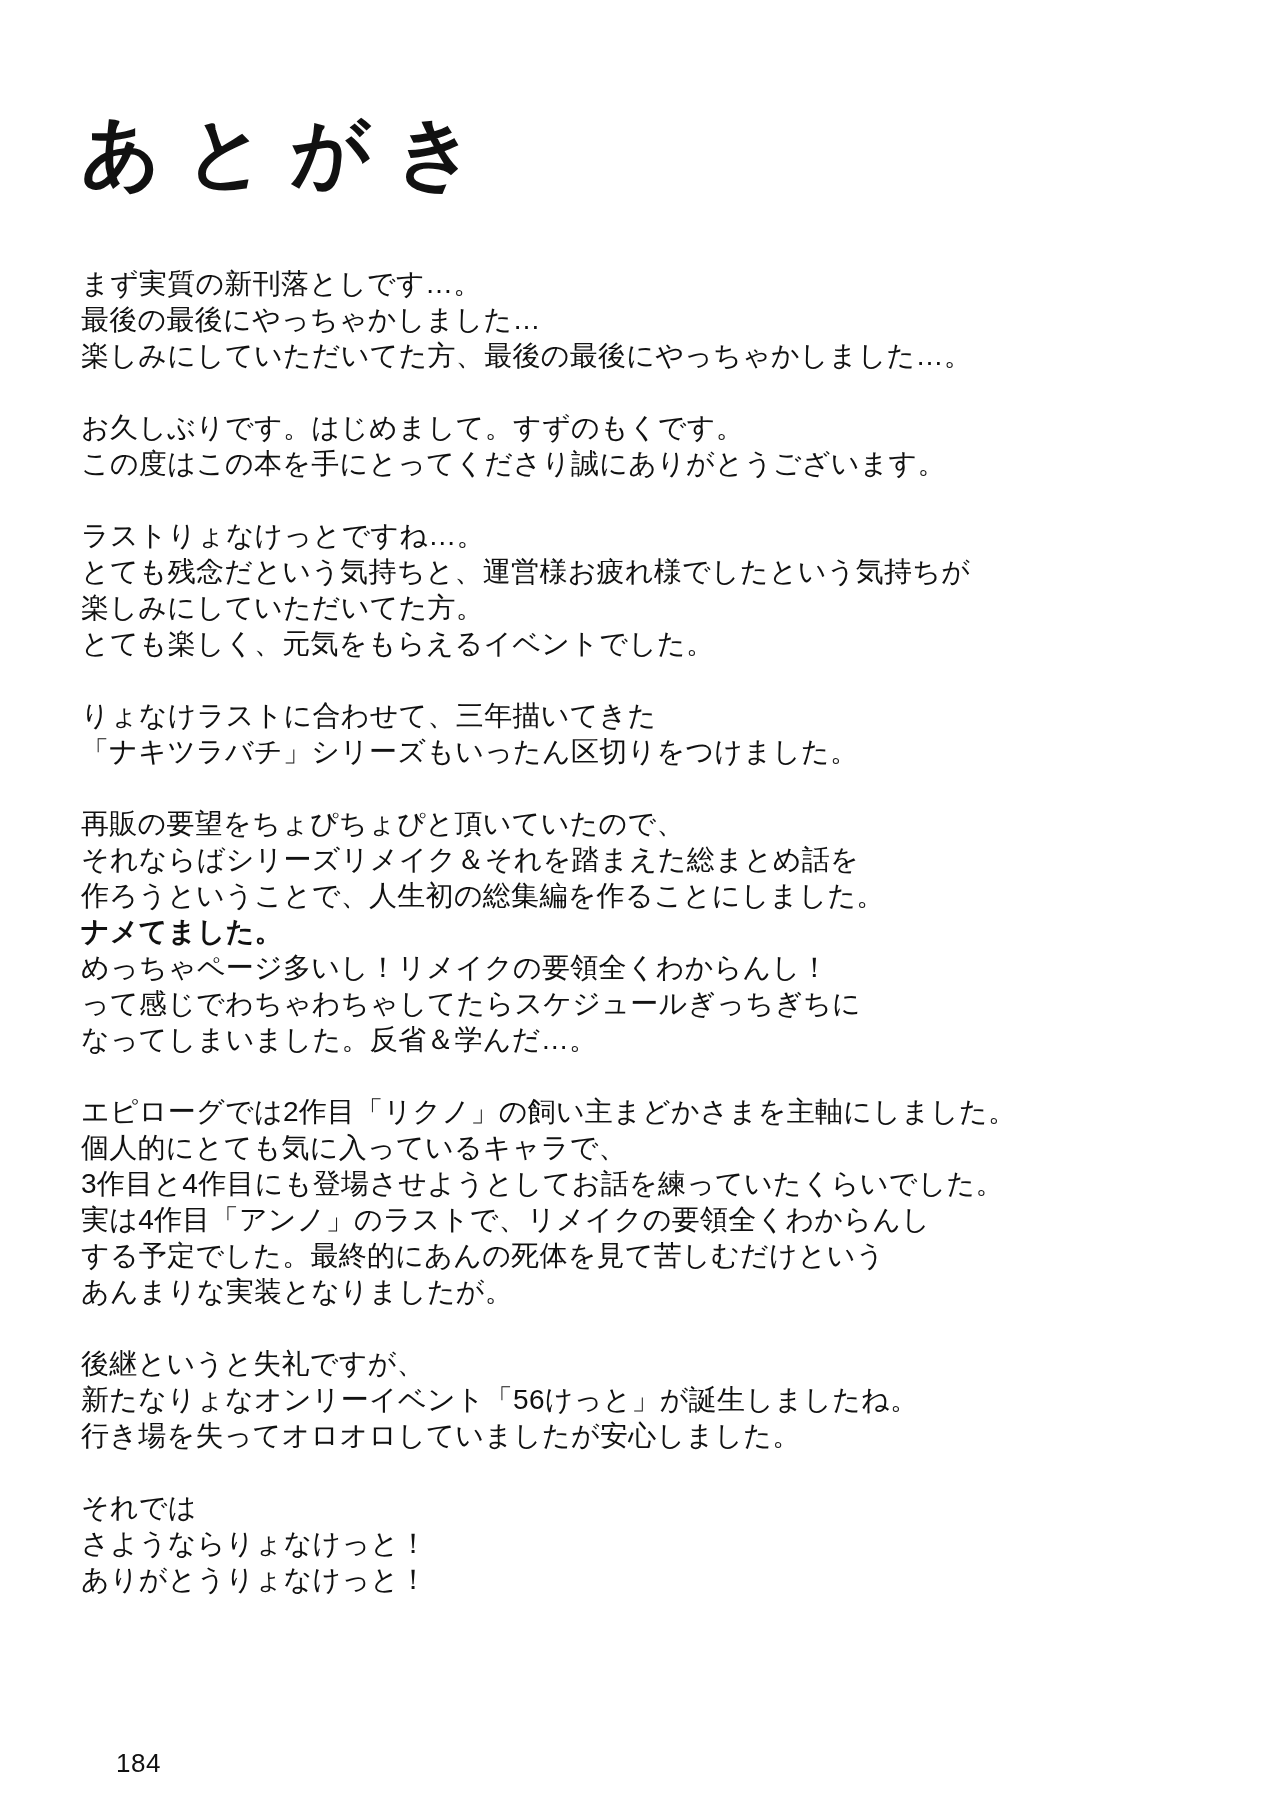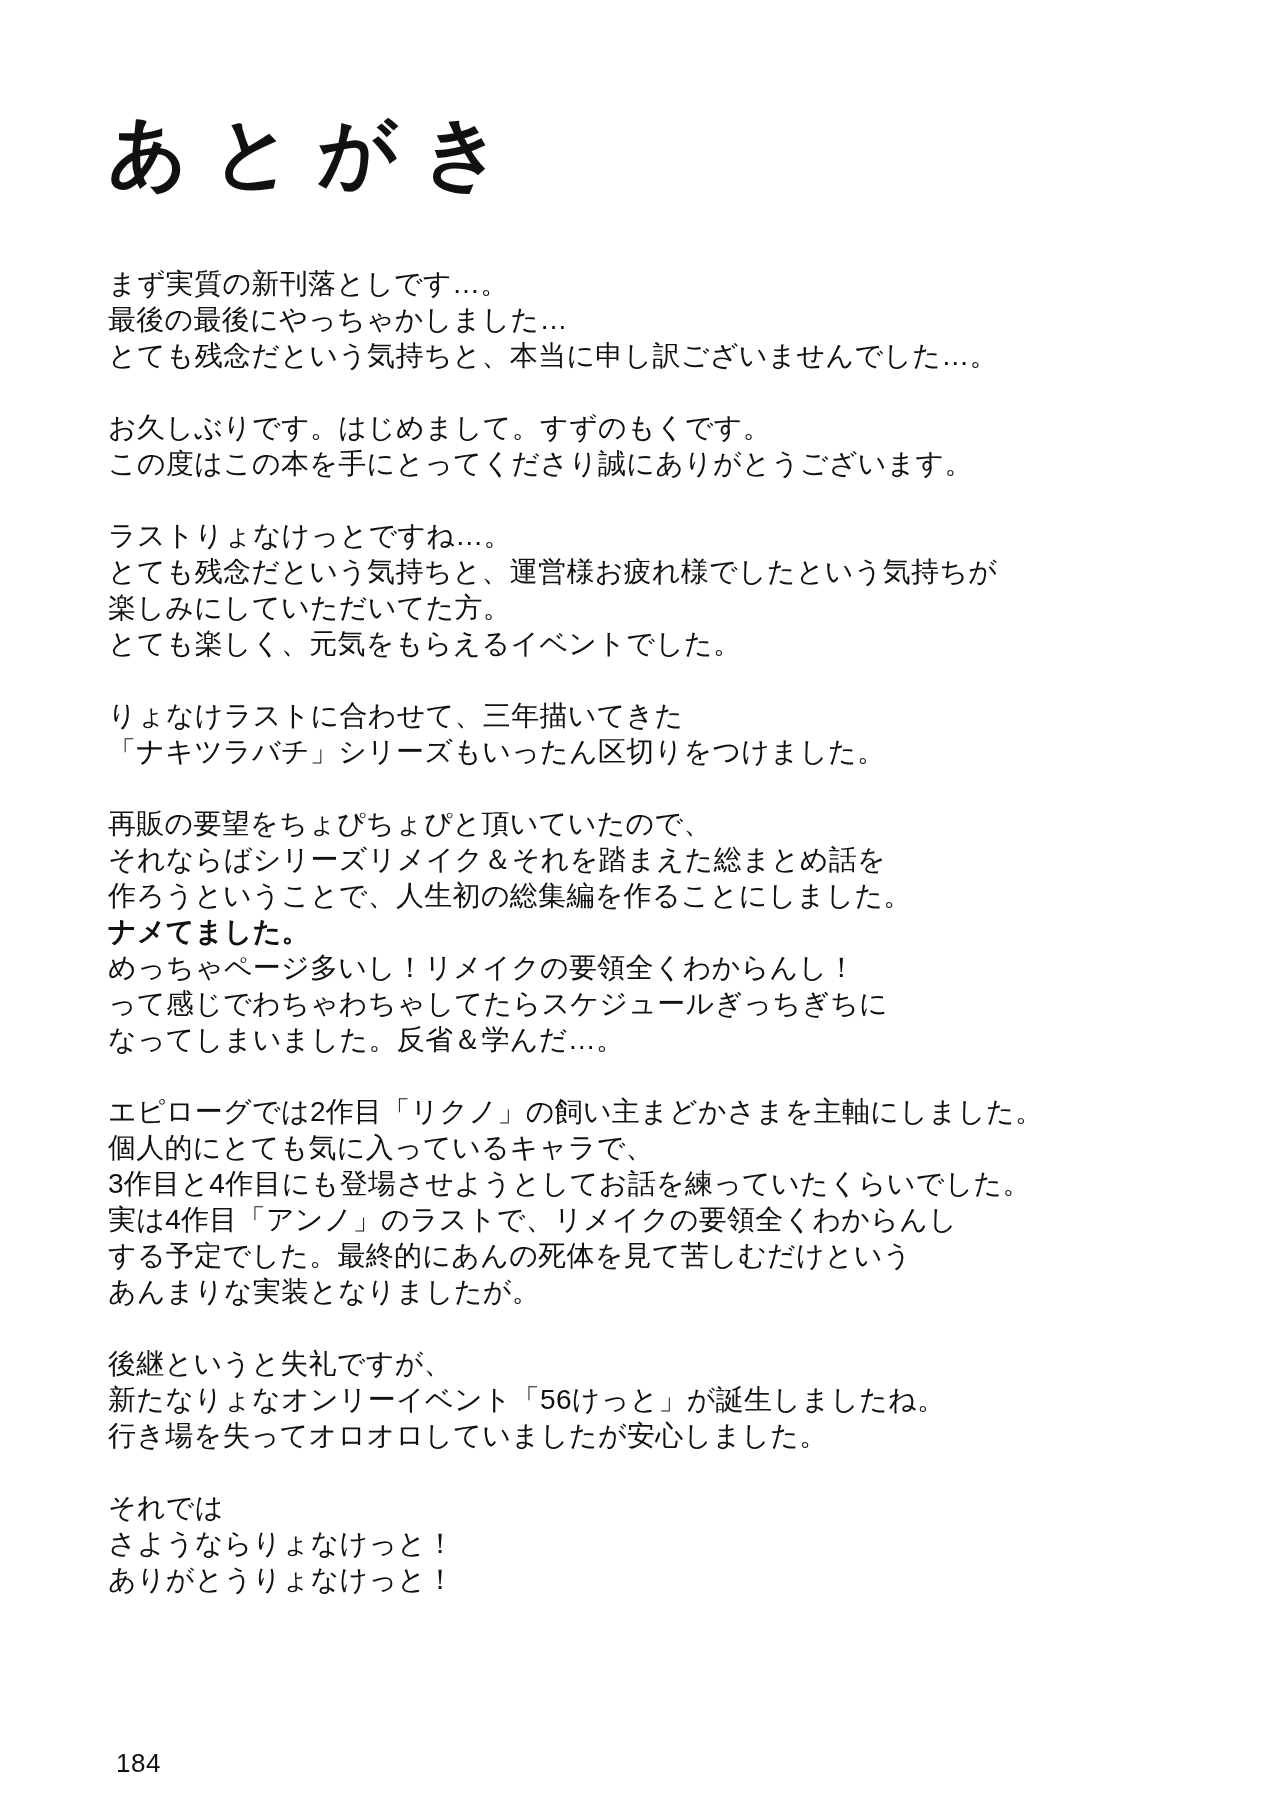--- a/index.html
+++ b/index.html
@@ -14,21 +14,21 @@
     color: #111111;
     font-family: "Liberation Sans", "DejaVu Sans", sans-serif;
     overflow: hidden;
   }
   .page {
     position: absolute;
     top: 0; left: 0;
     width: 1280px;
     height: 1807px;
     box-sizing: border-box;
-    padding: 112px 70px 0 108px;
+    padding: 112px 70px 0 81px;
   }
   .page-title {
     font-family: "Liberation Serif", "DejaVu Serif", serif;
     font-weight: 600;
     font-size: 78px;
     line-height: 1.05;
     letter-spacing: 0.32em;
     margin: 0 0 72px 0;
     color: #111111;
   }
@@ -59,21 +59,21 @@
 </head>
 <body>
 
 <div class="page">
 
   <h1 class="page-title">あとがき</h1>
 
   <p class="para">
     <span class="line">まず実質の新刊落としです…。</span>
     <span class="line">最後の最後にやっちゃかしました…</span>
-    <span class="line">とても残念だという気持ちと、本当に申し訳ございませんでした…。</span>
+    <span class="line">楽しみにしていただいてた方、最後の最後にやっちゃかしました…。</span>
   </p>
 
   <p class="para">
     <span class="line">お久しぶりです。はじめまして。すずのもくです。</span>
     <span class="line">この度はこの本を手にとってくださり誠にありがとうございます。</span>
   </p>
 
   <p class="para">
     <span class="line">ラストりょなけっとですね…。</span>
     <span class="line">とても残念だという気持ちと、運営様お疲れ様でしたという気持ちが</span>

